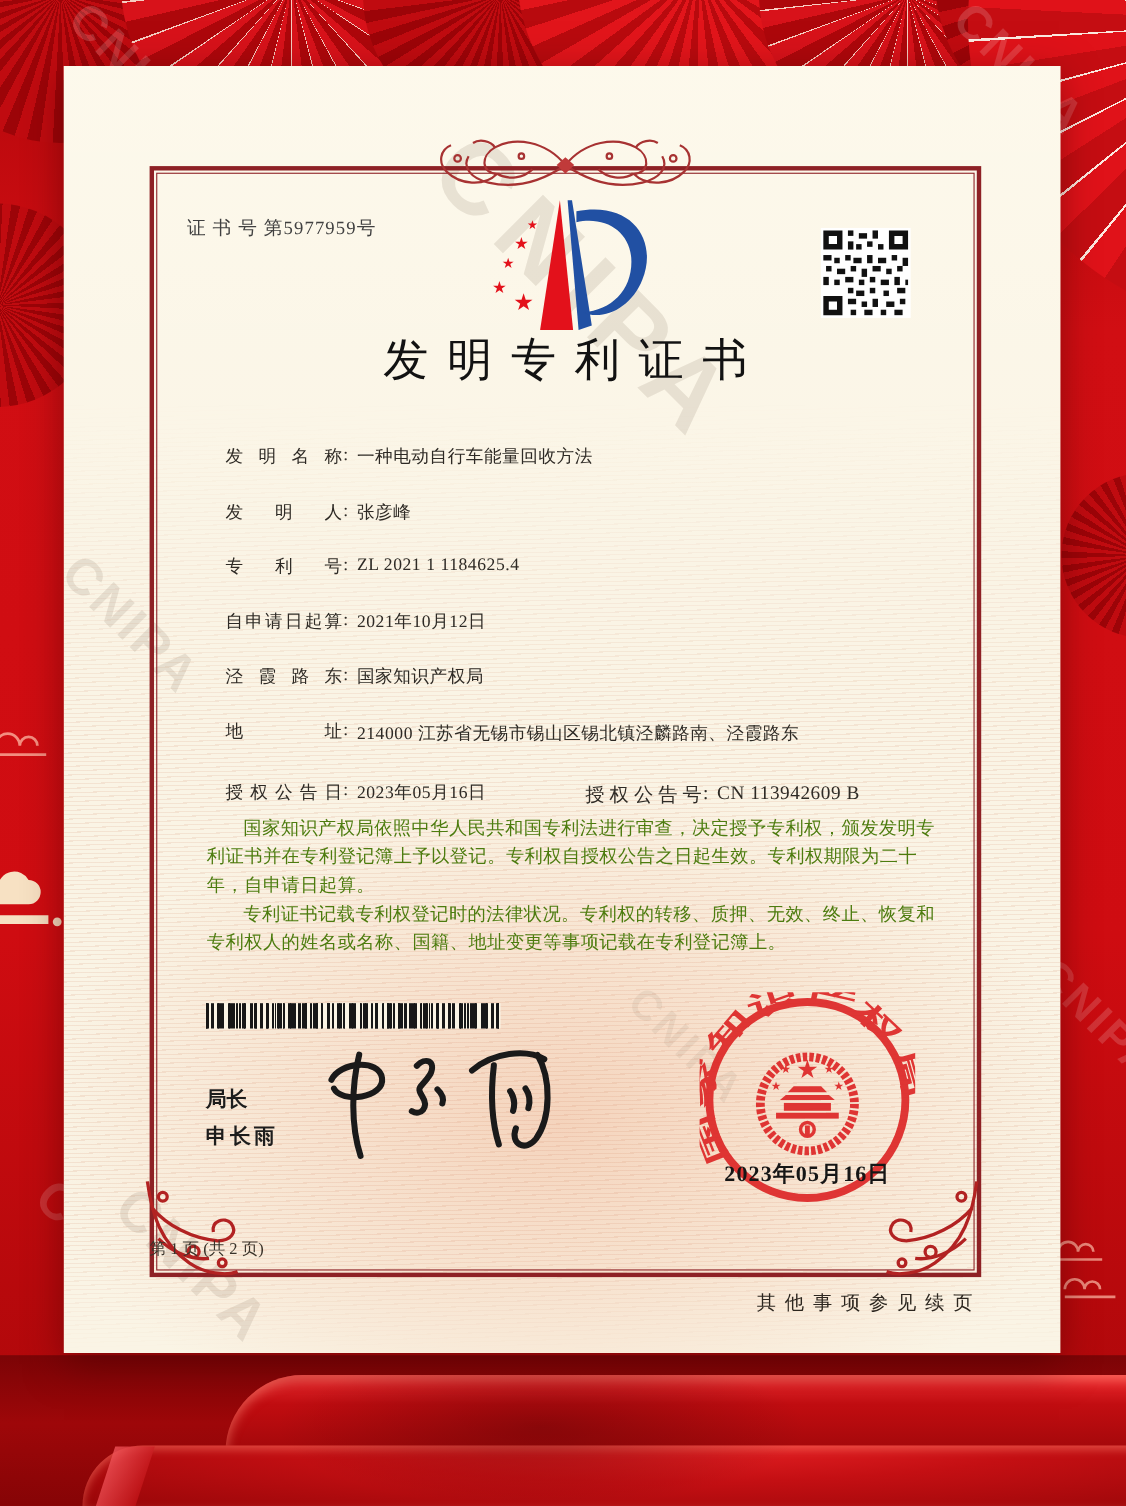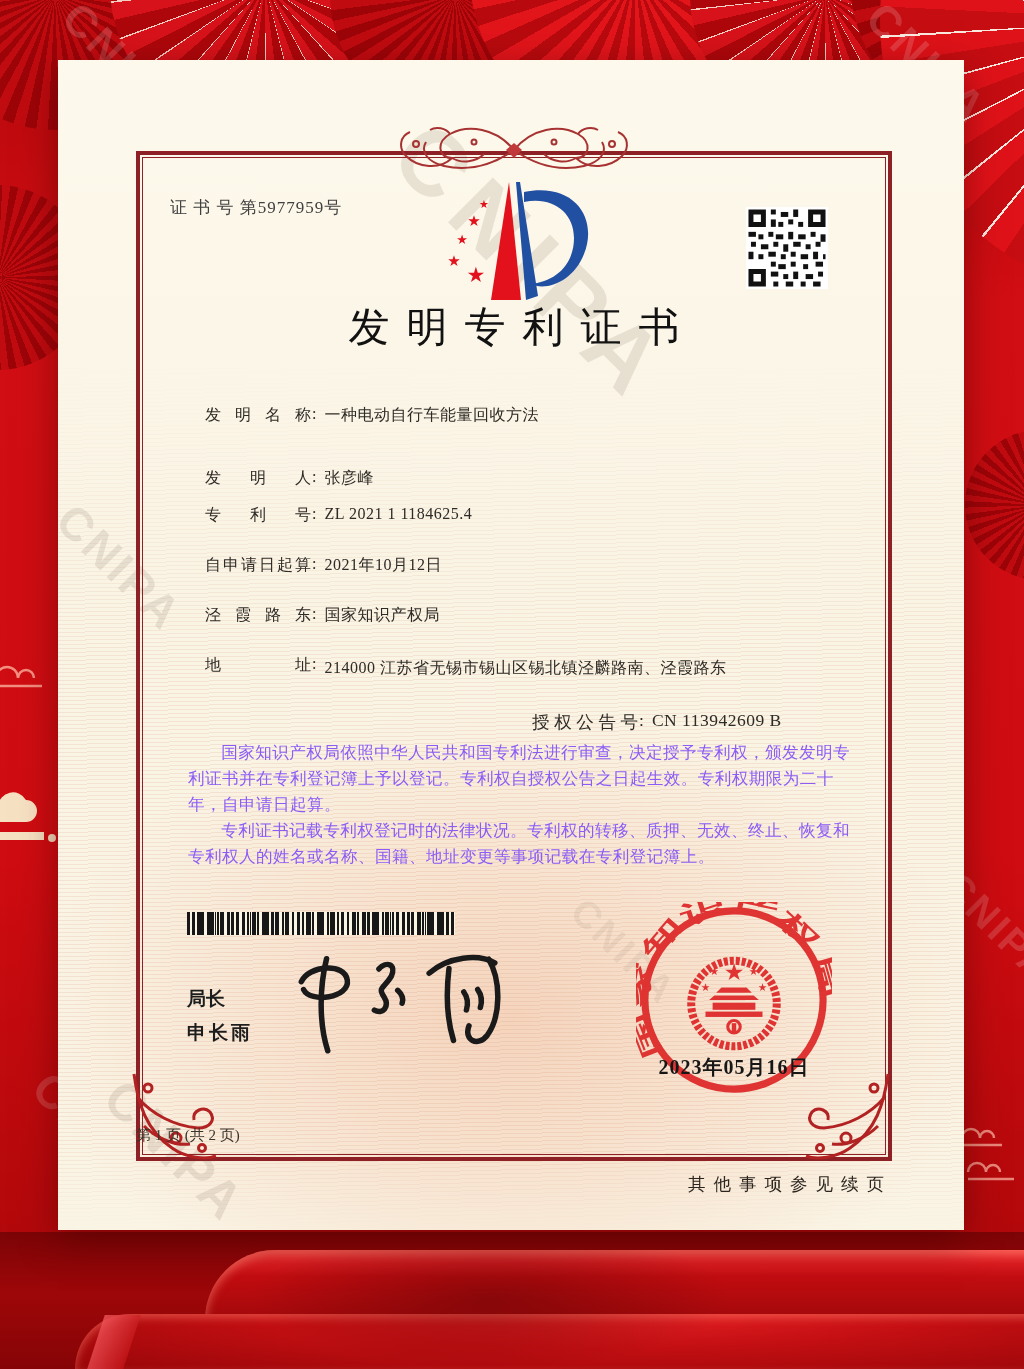--- a/index.html
+++ b/index.html
@@ -46,21 +46,21 @@
   
   .cert-no{position:absolute;left:112px;top:136px;font-size:17px;letter-spacing:1px;color:#404040;}
   .title{position:absolute;left:78px;top:240px;width:756px;text-align:center;font-size:41px;font-weight:normal;
          color:#121212;letter-spacing:17px;text-indent:17px;}
   .row{position:absolute;left:127px;font-size:16px;color:#2e2a25;white-space:nowrap;margin-left:20px;}
   .lbl{display:inline-block;width:106px;text-align:justify;text-align-last:justify;vertical-align:top;}
   .colon{display:inline-block;margin:0 8px 0 1px;vertical-align:top;}
   .val{display:inline-block;vertical-align:top;letter-spacing:.5px;}
   .val.wrap{white-space:normal;width:556px;line-height:26px;}
   .row2{position:absolute;font-size:17.5px;color:#2e2a25;white-space:nowrap;margin-left:20px;}
-  .paras{position:absolute;left:130px;top:680px;width:678px;font-size:16.6px;line-height:26px;color:#8b5cf6;}
+  .paras{position:absolute;left:130px;top:680px;width:678px;font-size:16.6px;line-height:26px;color:#4d7c0f;}
   .paras p{margin:0;text-indent:2em;letter-spacing:.4px;}
   .barcode{position:absolute;left:129px;top:852px;width:268px;height:23px;background-color:#faf4e5;
       background-image:
         repeating-linear-gradient(90deg,#171717 0 2px,transparent 2px 5px),
         repeating-linear-gradient(90deg,#171717 0 1px,transparent 1px 7px),
         repeating-linear-gradient(90deg,#171717 0 3px,transparent 3px 11px);}
   .issuer-title{position:absolute;left:129px;top:926px;font-family:"Liberation Sans",sans-serif;
       font-weight:bold;font-size:19px;color:#1d1d1d;}
   .issuer-name{position:absolute;left:129px;top:960px;font-family:"Liberation Sans",sans-serif;
       font-weight:bold;font-size:19px;letter-spacing:3px;color:#1d1d1d;}
@@ -229,34 +229,37 @@
           <rect x="22" y="30" width="2" height="2"></rect>
           <rect x="27" y="30" width="3" height="2"></rect>
       </g>
     </svg>
 
     <div class="title">发明专利证书</div>
 
     <div class="row" style="top:345px">
       <span class="lbl">发明名称</span><span class="colon">:</span><span class="val">一种电动自行车能量回收方法</span>
     </div>
-    <div class="row" style="top:408px">
+    <div class="row" style="top:396px">
       <span class="lbl">发明人</span><span class="colon">:</span><span class="val">张彦峰</span>
     </div>
     <div class="row" style="top:445px">
       <span class="lbl">专利号</span><span class="colon">:</span><span class="val">ZL 2021 1 1184625.4</span>
     </div>
     <div class="row" style="top:495px">
       <span class="lbl">自申请日起算</span><span class="colon">:</span><span class="val">2021年10月12日</span>
     </div>
     <div class="row" style="top:545px">
       <span class="lbl">泾霞路东</span><span class="colon">:</span><span class="val">国家知识产权局</span>
     </div>
     <div class="row" style="top:595px">
       <span class="lbl">地址</span><span class="colon">:</span><span class="val wrap">214000 江苏省无锡市锡山区锡北镇泾麟路南、泾霞路东</span>
+    </div>
+    <div class="row" style="top:650px">
+      <span class="lbl">授权公告日</span><span class="colon">:</span><span class="val">2023年05月16日</span>
     </div>
     <div class="row2" style="left:454px;top:650px">
       <span class="lbl">授权公告号</span><span class="colon">:</span><span class="val">CN 113942609 B</span>
     </div>
 
     <div class="paras">
       <p>国家知识产权局依照中华人民共和国专利法进行审查，决定授予专利权，颁发发明专利证书并在专利登记簿上予以登记。专利权自授权公告之日起生效。专利权期限为二十年，自申请日起算。</p>
       <p>专利证书记载专利权登记时的法律状况。专利权的转移、质押、无效、终止、恢复和专利权人的姓名或名称、国籍、地址变更等事项记载在专利登记簿上。</p>
     </div>
 

